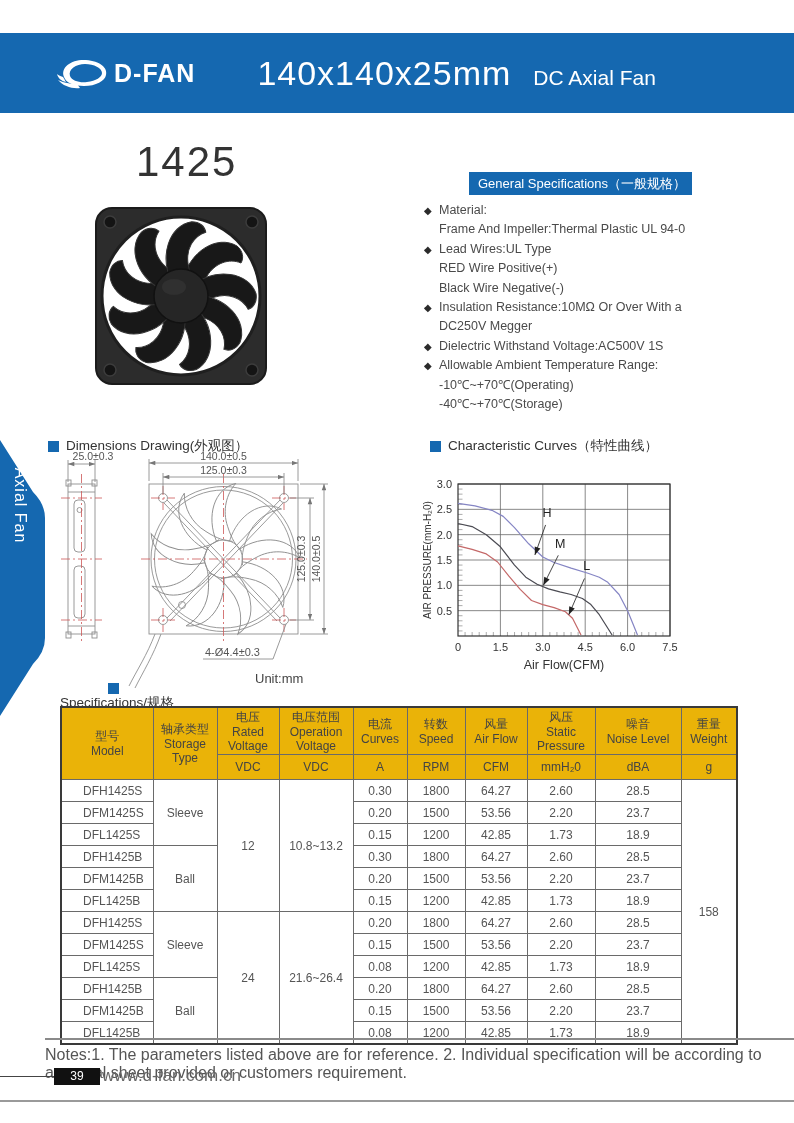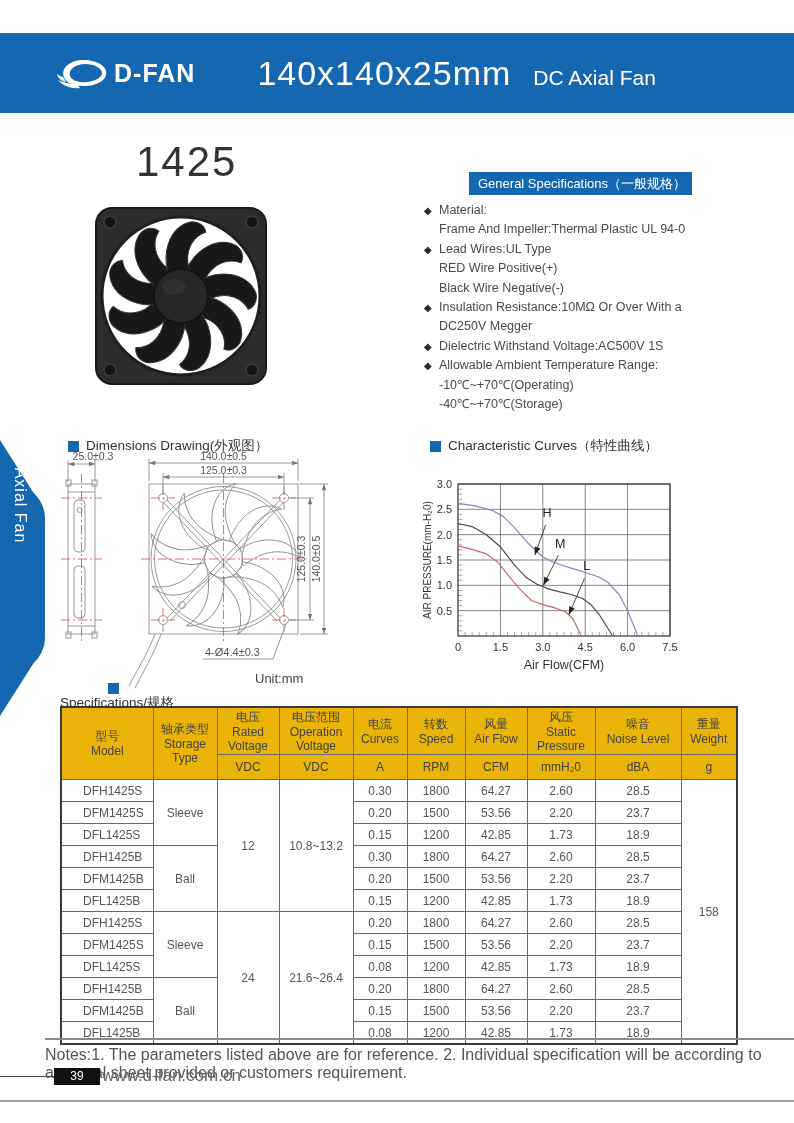--- a/index.html
+++ b/index.html
@@ -23,21 +23,21 @@
   .fan-photo{position:absolute;left:95px;top:207px;}
   
   .gs-bar{position:absolute;left:432px;top:172px;width:223px;height:23px;background:#1568b0;
           color:#fff;font-size:13px;font-weight:400;line-height:23px;padding-left:9px;box-sizing:border-box;margin-left:37px;}
   .gs-list{position:absolute;left:424px;top:201px;width:330px;list-style:none;margin:0;padding:0;}
   .gs-list li{position:relative;padding-left:15px;font-size:12.5px;line-height:19.4px;color:#4a4a4a;}
   .gs-list li .dia{position:absolute;left:0;top:0;font-size:10px;color:#2b2b2b;}
   
   .sec-title{position:absolute;display:flex;align-items:center;font-size:13.5px;font-weight:500;color:#333;}
   .sec-title .sq{width:11px;height:11px;background:#1568b0;margin-right:7px;flex:0 0 auto;}
-  .st-dims{left:68px;top:437px;}
+  .st-dims{left:48px;top:437px;}
   .st-curves{left:430px;top:437px;}
   .st-specs{left:60px;top:683px;flex-direction:column;}
   .dims-svg{position:absolute;left:55px;top:450px;}
   .chart-svg{position:absolute;left:420px;top:452px;}
   
   .spec-table{position:absolute;left:60px;top:706px;border-collapse:collapse;table-layout:fixed;
               font-size:12px;color:#4a4a4a;}
   .spec-table th,.spec-table td{border:1px solid #6a6a6a;text-align:center;padding:0 2px;}
   .spec-table{border:2px solid #3a3a3a;}
   .spec-table thead th{background:#eab308;font-weight:400;color:#444;}

